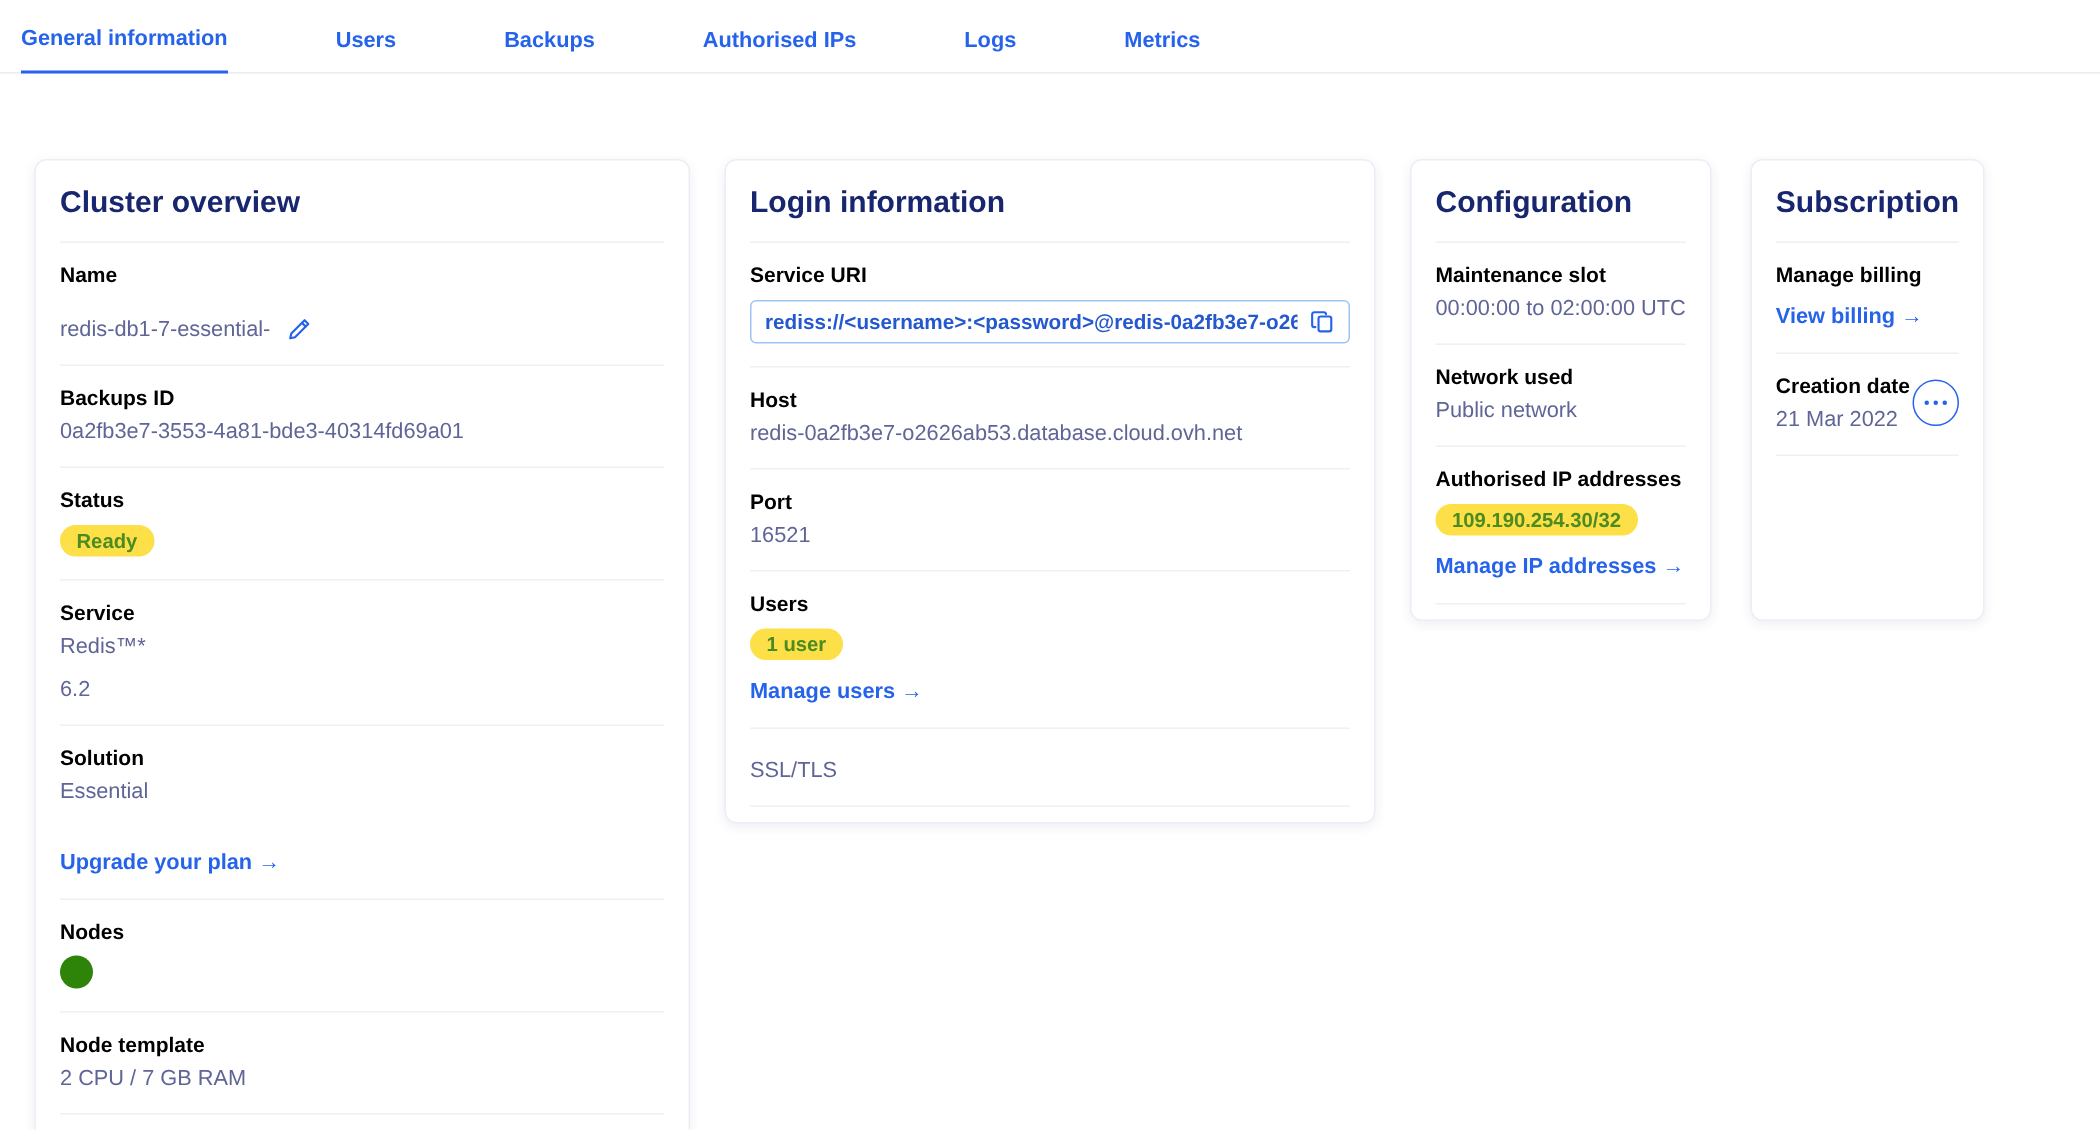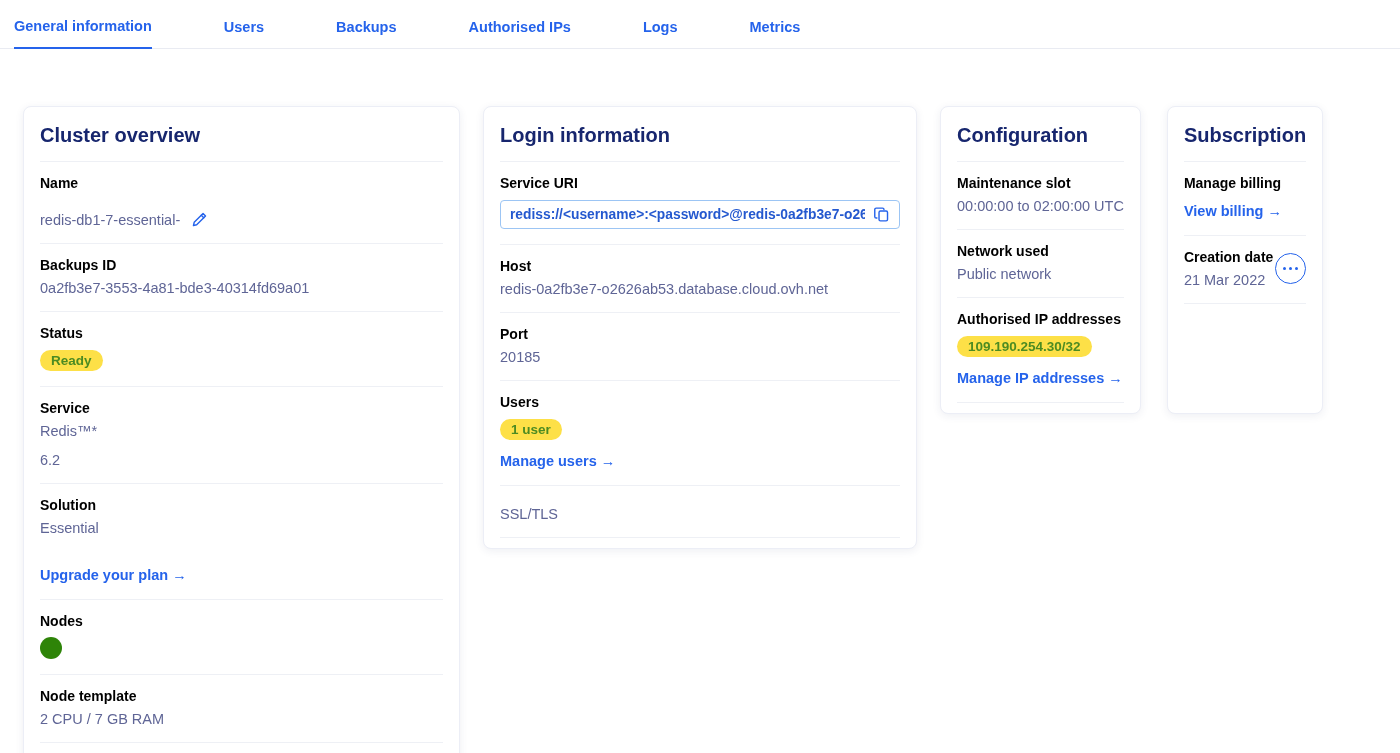--- a/index.html
+++ b/index.html
@@ -179,21 +179,21 @@
       </div>
     </div>
 
     <div class="field">
       <div class="label">Host</div>
       <span class="value">redis-0a2fb3e7-o2626ab53.database.cloud.ovh.net</span>
     </div>
 
     <div class="field">
       <div class="label">Port</div>
-      <span class="value">20185</span>
+      <span class="value">16521</span>
     </div>
 
     <div class="field">
       <div class="label">Users</div>
       <span class="badge">1 user</span><br>
       <a class="link">Manage users →</a>
     </div>
 
     <div class="field">
       <span class="value">SSL/TLS</span>

